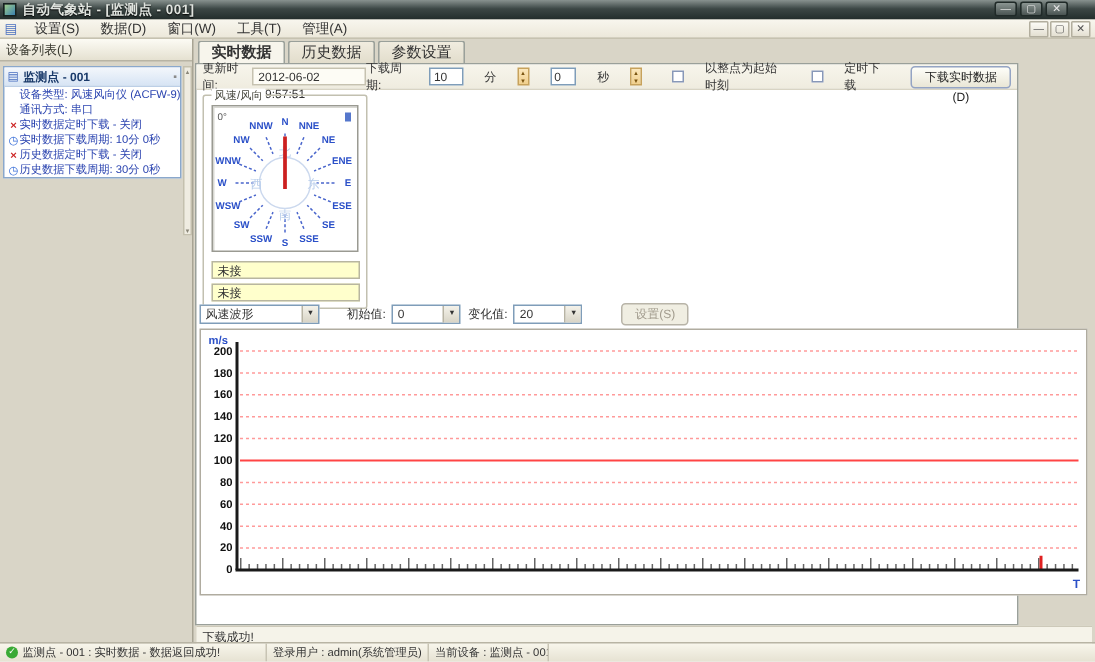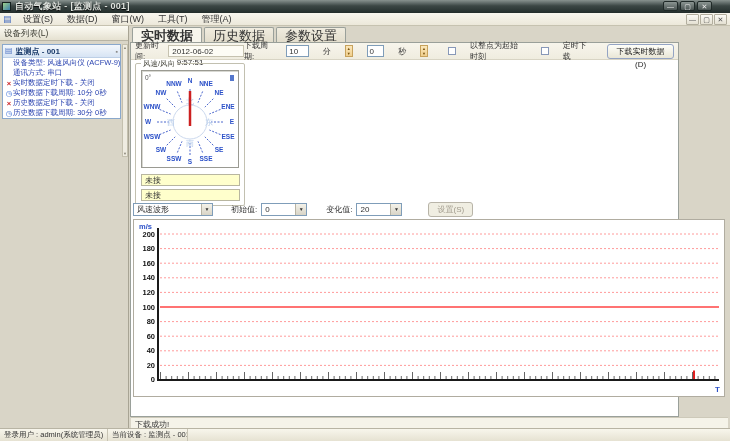--- a/index.html
+++ b/index.html
@@ -46,21 +46,21 @@
   .blt { width:8px; text-align:center; font-size:7.5px; flex:none; }
   .blt.red { color:#cc2222; font-weight:bold; }
   .blt.blu { color:#3a6fd8; }
   .sb-scroll { position:absolute; left:122px; top:18px; width:6px; height:113px;
     background:#efece1; border:1px solid #c4c0ae; font-size:4px; color:#8a8678;
     display:flex; flex-direction:column; justify-content:space-between; align-items:center; }
 
   
   .main { position:absolute; left:130px; top:26px; width:598px; height:402px; }
   .tabstrip { position:absolute; left:0; top:1px; height:15px; display:flex; gap:2px; padding-left:2px; }
-  .tab { height:15px; line-height:15px; padding:0 8px; font-size:13px; color:#333;
+  .tab { height:15px; line-height:15px; padding:0 8px; font-size:10px; color:#333;
     background:linear-gradient(#f0ecdf,#e2ddcc); border:1px solid #9aa09a; border-bottom:none;
     border-radius:2px 2px 0 0; }
   .tab.active { background:#f7f5ec; font-weight:bold; height:16px; }
   .tabpage { position:absolute; left:0; top:16px; width:549px; height:375px;
     background:#fff; border:1px solid #9aa09a; }
   .toolbar { height:17px; background:linear-gradient(#f7f5ec,#efecdf); border-bottom:1px solid #d8d4c4;
     display:flex; align-items:center; padding:0 4px; font-size:8px; color:#333; }
   .ut-box { margin-left:2px; padding:0 3px; height:12px; line-height:11px; background:#fdfcf5;
     border:1px solid #c6c2b0; font-size:8px; }
   .tb-right { margin-left:auto; display:flex; align-items:center; gap:14px; }
@@ -272,21 +272,21 @@
       <div class="chartctrl">
         <span class="dd" style="width:80px">
           <span class="ddtx">风速波形</span>
           <span class="ddbtn">▼</span>
         </span>
         <span style="margin-left:14px">初始值:</span>
         <span class="dd" style="width:46px">
           <span class="ddtx">0</span>
           <span class="ddbtn">▼</span>
         </span>
-        <span style="margin-left:15px">变化值:</span>
+        <span style="margin-left:1px">变化值:</span>
         <span class="dd" style="width:46px">
           <span class="ddtx">20</span>
           <span class="ddbtn">▼</span>
         </span>
         <button class="btn disabled" style="margin-left:22px">设置(S)</button>
       </div>
 
       <div class="chartbox">
         <svg width="590" height="176" viewBox="0 0 590 176" preserveAspectRatio="none">
           <defs>
@@ -330,20 +330,24 @@
           <line x1="23" y1="160" x2="585" y2="160" stroke="#1a1a1a" stroke-width="2"></line>
           <text x="586" y="172" font-size="8" font-weight="bold" fill="#2b50c8" text-anchor="end">T</text>
         </svg>
       </div>
 
       <div class="dlmsg">下载成功!</div>
     </div>
   </div>
 
   <div class="statusbar">
+    <div class="sbsec" style="width:178px">
+      <span class="checkicon">✓</span>
+      <span>监测点 - 001 : 实时数据 - 数据返回成功!</span>
+    </div>
     <div class="sbsec" style="width:108px">
       <span>登录用户 : admin(系统管理员)</span>
     </div>
     <div class="sbsec" style="width:80px">
       <span>当前设备 : 监测点 - 001</span>
     </div>
     <div class="sbsec" style="flex:1; border-right:none"></div>
   </div>
 
 </div>

